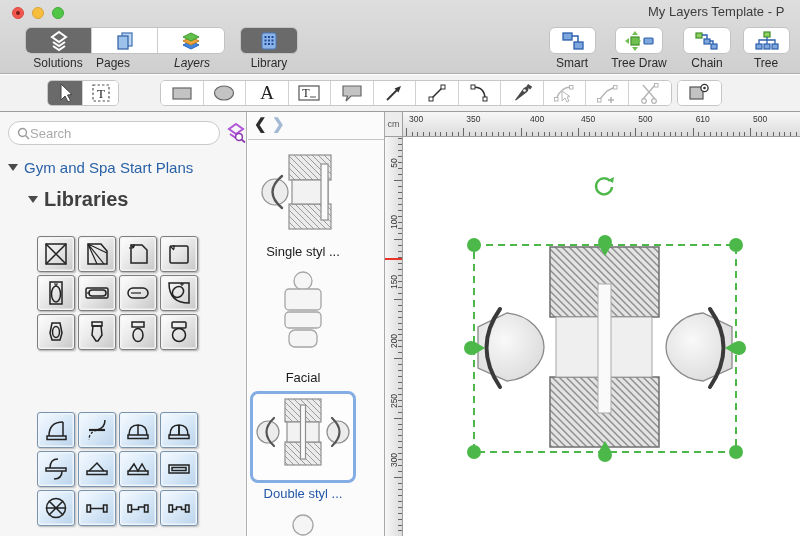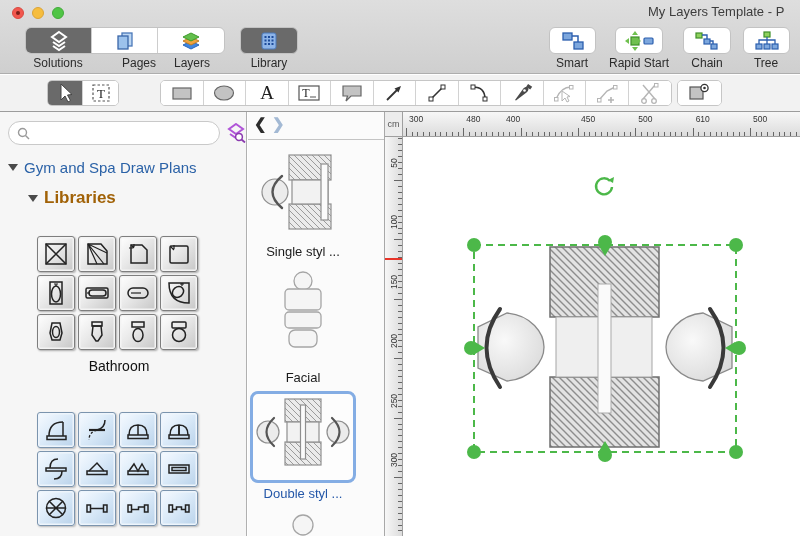--- a/index.html
+++ b/index.html
@@ -32,21 +32,21 @@
   .tool.dark { background:#6a6a6a; }
 
   
   #sidebar { position:absolute; left:0; top:112px; width:247px; height:424px; background:#f6f6f6; border-right:1px solid #b0b0b0; }
   #search-box { position:absolute; left:8px; top:9px; width:212px; height:24px; background:#fff; border:1px solid #c9c9c9; border-radius:12px; display:flex; align-items:center; padding-left:8px; }
   #search-box input { border:none; outline:none; font-size:13px; color:#333; width:170px; background:transparent; font-family:"Liberation Sans",sans-serif; }
   #search-box input::placeholder { color:#a9a9a9; }
   .tree-row { position:absolute; display:flex; align-items:center; gap:6px; }
   .tri { width:0; height:0; border-left:5px solid transparent; border-right:5px solid transparent; border-top:7px solid #4a4a4a; }
   .tree-label1 { font-size:15px; color:#2b62a7; }
-  .tree-label2 { font-size:17px; font-weight:bold; color:#a16207; }
+  .tree-label2 { font-size:20px; font-weight:bold; color:#404040; }
   .icon-grid { position:absolute; left:37px; display:grid; grid-template-columns:repeat(4,38px); grid-auto-rows:36px; gap:3px; }
   .gcell { width:38px; height:36px; border-radius:3px; display:flex; align-items:center; justify-content:center; cursor:pointer; }
   .gcell.metal { background:linear-gradient(135deg,#ffffff 0%,#e9e9e9 45%,#c6c6c6 100%); border:1px solid #7e7e7e; box-shadow:inset 0 0 0 1.5px #f4f4f4, 1px 1px 2px rgba(0,0,0,.3); }
   .gcell.blue { background:linear-gradient(135deg,#f6faff 0%,#dcebf9 45%,#b9d2ea 100%); border:1px solid #7b94ae; box-shadow:inset 0 0 0 1.5px #eef5fc, 1px 1px 2px rgba(0,0,0,.25); }
   .grid-label { position:absolute; width:164px; left:37px; text-align:center; font-size:14px; color:#111; }
 
   #library-panel { position:absolute; left:248px; top:112px; width:137px; height:424px; background:#fbfbfb; border-right:1px solid #a8a8a8; }
   #lib-header { position:absolute; left:0; top:0; width:100%; height:28px; border-bottom:1px solid #c4c4c4; }
   .nav-chev { position:absolute; top:3px; font-size:15px; font-weight:bold; }
   #nav-back { left:6px; color:#2d2d2d; }
@@ -103,22 +103,22 @@
       </div>
       <div class="seg" style="width:67px;">
         <svg width="24" height="22" viewBox="0 0 24 22">
           <path d="M4 15 L12 11 L20 15 L12 19 Z" fill="#3f86e0" stroke="#2a66b8" stroke-width="1"></path>
           <path d="M4 11 L12 7 L20 11 L12 15 Z" fill="#f0a23c" stroke="#c27e22" stroke-width="1"></path>
           <path d="M4 7 L12 3 L20 7 L12 11 Z" fill="#63bf4c" stroke="#3f9a2c" stroke-width="1"></path>
         </svg>
       </div>
     </div>
     <span class="tb-label" style="left:58px;">Solutions</span>
-    <span class="tb-label" style="left:139px;">Pages</span>
-    <span class="tb-label" style="left:192px;">Layers</span>
+    <span class="tb-label" style="left:113px;">Pages</span>
+    <span class="tb-label" style="left:192px;font-style:italic;">Layers</span>
 
     <div class="pill-btn dark" style="left:240px;width:58px;">
       <svg width="22" height="22" viewBox="0 0 22 22">
         <rect x="4" y="3" width="14" height="16" rx="2" fill="#8db4e8" stroke="#4a78b8"></rect>
         <g fill="#1d4b9a">
           <rect x="6.5" y="6" width="2" height="2"></rect>
             <rect x="10" y="6" width="2" height="2"></rect>
             <rect x="13.5" y="6" width="2" height="2"></rect>
           <rect x="6.5" y="9.5" width="2" height="2"></rect>
             <rect x="10" y="9.5" width="2" height="2"></rect>
@@ -143,21 +143,21 @@
     <div class="pill-btn" style="left:615px;width:48px;">
       <svg width="30" height="22" viewBox="0 0 30 22">
         <rect x="7" y="7" width="8" height="8" fill="#6fc04e" stroke="#3f8f28" stroke-width="1.2"></rect>
         <path d="M11 1 L14 5 L8 5 Z" fill="#6fc04e"></path>
           <path d="M11 21 L8 17 L14 17 Z" fill="#6fc04e"></path>
         <path d="M1 11 L5 8 L5 14 Z" fill="#6fc04e"></path>
           <path d="M17 11 L13 8 L13 14 Z" fill="#6fc04e"></path>
         <rect x="20" y="8" width="9" height="6" rx="1" fill="#7da7dd" stroke="#2c5fae" stroke-width="1.2"></rect>
       </svg>
     </div>
-    <span class="tb-label" style="left:639px;">Rapid Start</span>
+    <span class="tb-label" style="left:639px;">Tree Draw</span>
 
     <div class="pill-btn" style="left:683px;width:48px;">
       <svg width="28" height="22" viewBox="0 0 28 22">
         <rect x="3" y="3" width="6" height="5" fill="#8fd05e" stroke="#3f8f28" stroke-width="1.2"></rect>
         <path d="M9 5 L14 5 L14 11 M14 11 L20 11 L20 16" fill="none" stroke="#2c5fae" stroke-width="1.4"></path>
         <rect x="11" y="9" width="6" height="5" fill="#7da7dd" stroke="#2c5fae" stroke-width="1.2"></rect>
         <rect x="18" y="14" width="6" height="5" fill="#7da7dd" stroke="#2c5fae" stroke-width="1.2"></rect>
       </svg>
     </div>
     <span class="tb-label" style="left:707px;">Chain</span>
@@ -279,31 +279,32 @@
         </div>
       </div>
   </div>
 
   <div id="sidebar">
     <div id="search-box">
       <svg width="13" height="13" viewBox="0 0 13 13">
         <circle cx="5.5" cy="5.5" r="4" fill="none" stroke="#9a9a9a" stroke-width="1.4"></circle>
         <line x1="8.5" y1="8.5" x2="12" y2="12" stroke="#9a9a9a" stroke-width="1.4"></line>
       </svg>
+      <input type="text" placeholder="Search" style="">
     </div>
     <svg width="20" height="20" viewBox="0 0 20 20" style="position:absolute;left:226px;top:11px;">
       <path d="M10 1 L17 6 L10 11 L3 6 Z" fill="none" stroke="#b055d8" stroke-width="2"></path>
       <path d="M4 11 L10 15 L16 11" fill="none" stroke="#b055d8" stroke-width="2"></path>
       <circle cx="13" cy="14" r="3.4" fill="#fff" stroke="#8a3aae" stroke-width="1.5"></circle>
       <line x1="15.5" y1="16.5" x2="19" y2="19.5" stroke="#8a3aae" stroke-width="1.8"></line>
     </svg>
 
     <div class="tree-row" style="left:8px;top:47px;">
       <span class="tri"></span>
-      <span class="tree-label1">Gym and Spa Draw Plans</span>
+      <span class="tree-label1">Gym and Spa Start Plans</span>
     </div>
     <div class="tree-row" style="left:28px;top:76px;">
       <span class="tri"></span>
       <span class="tree-label2">Libraries</span>
     </div>
 
     <div class="icon-grid" style="top:124px;" id="grid-bathroom">
         <div class="gcell metal">
           <svg width="26" height="26" viewBox="0 0 26 26">
             <rect x="3" y="3" width="20" height="20" stroke="#222" stroke-width="1.5" fill="none"></rect>
@@ -373,21 +374,20 @@
             <ellipse cx="13" cy="16" rx="5" ry="6.5" stroke="#222" stroke-width="1.5" fill="none"></ellipse>
           </svg>
         </div>
         <div class="gcell metal">
           <svg width="26" height="26" viewBox="0 0 26 26">
             <rect x="6" y="3" width="14" height="6" rx="1" stroke="#222" stroke-width="1.5" fill="none"></rect>
             <circle cx="13" cy="16" r="6.5" stroke="#222" stroke-width="1.5" fill="none"></circle>
           </svg>
         </div>
       </div>
-    <div class="grid-label" style="top:246px;" id="grid-bathroom-label">Bathroom</div>
     <div class="icon-grid" style="top:300px;" id="grid-doors">
         <div class="gcell blue">
           <svg width="26" height="26" viewBox="0 0 26 26">
             <rect x="4" y="19" width="19" height="3.5" stroke="#222" stroke-width="1.5" fill="none"></rect>
             <path d="M6,19 Q6,5 20,5" stroke="#222" stroke-width="1.5" fill="none"></path>
             <line x1="20" y1="5" x2="20" y2="19" stroke="#222" stroke-width="1.5" fill="none"></line>
           </svg>
         </div>
         <div class="gcell blue">
           <svg width="26" height="26" viewBox="0 0 26 26">
@@ -542,32 +542,32 @@
       <span class="h-tick" style="left: 8.733px; height: 4px;"></span>
       <span class="h-tick" style="left: 14.466px; height: 4px;"></span>
       <span class="h-tick" style="left: 20.199px; height: 4px;"></span>
       <span class="h-tick" style="left: 25.932px; height: 4px;"></span>
       <span class="h-tick" style="left: 31.665px; height: 4px;"></span>
       <span class="h-tick" style="left: 37.398px; height: 4px;"></span>
       <span class="h-tick" style="left: 43.131px; height: 4px;"></span>
       <span class="h-tick" style="left: 48.864px; height: 4px;"></span>
       <span class="h-tick" style="left: 54.597px; height: 4px;"></span>
       <span class="h-tick" style="left: 60.33px; height: 8px;"></span>
-      <span class="h-num" style="left: 63.33px;">480</span>
+      <span class="h-num" style="left: 63.33px;">350</span>
       <span class="h-tick" style="left: 66.063px; height: 4px;"></span>
       <span class="h-tick" style="left: 71.796px; height: 4px;"></span>
       <span class="h-tick" style="left: 77.529px; height: 4px;"></span>
       <span class="h-tick" style="left: 83.262px; height: 4px;"></span>
       <span class="h-tick" style="left: 88.995px; height: 4px;"></span>
       <span class="h-tick" style="left: 94.728px; height: 4px;"></span>
       <span class="h-tick" style="left: 100.461px; height: 4px;"></span>
       <span class="h-tick" style="left: 106.194px; height: 4px;"></span>
       <span class="h-tick" style="left: 111.927px; height: 4px;"></span>
       <span class="h-tick" style="left: 117.66px; height: 8px;"></span>
-      <span class="h-num" style="left: 103px;">400</span>
+      <span class="h-num" style="left: 127px;">400</span>
       <span class="h-tick" style="left: 123.393px; height: 4px;"></span>
       <span class="h-tick" style="left: 129.126px; height: 4px;"></span>
       <span class="h-tick" style="left: 134.859px; height: 4px;"></span>
       <span class="h-tick" style="left: 140.592px; height: 4px;"></span>
       <span class="h-tick" style="left: 146.325px; height: 4px;"></span>
       <span class="h-tick" style="left: 152.058px; height: 4px;"></span>
       <span class="h-tick" style="left: 157.791px; height: 4px;"></span>
       <span class="h-tick" style="left: 163.524px; height: 4px;"></span>
       <span class="h-tick" style="left: 169.257px; height: 4px;"></span>
       <span class="h-tick" style="left: 174.99px; height: 8px;"></span>

